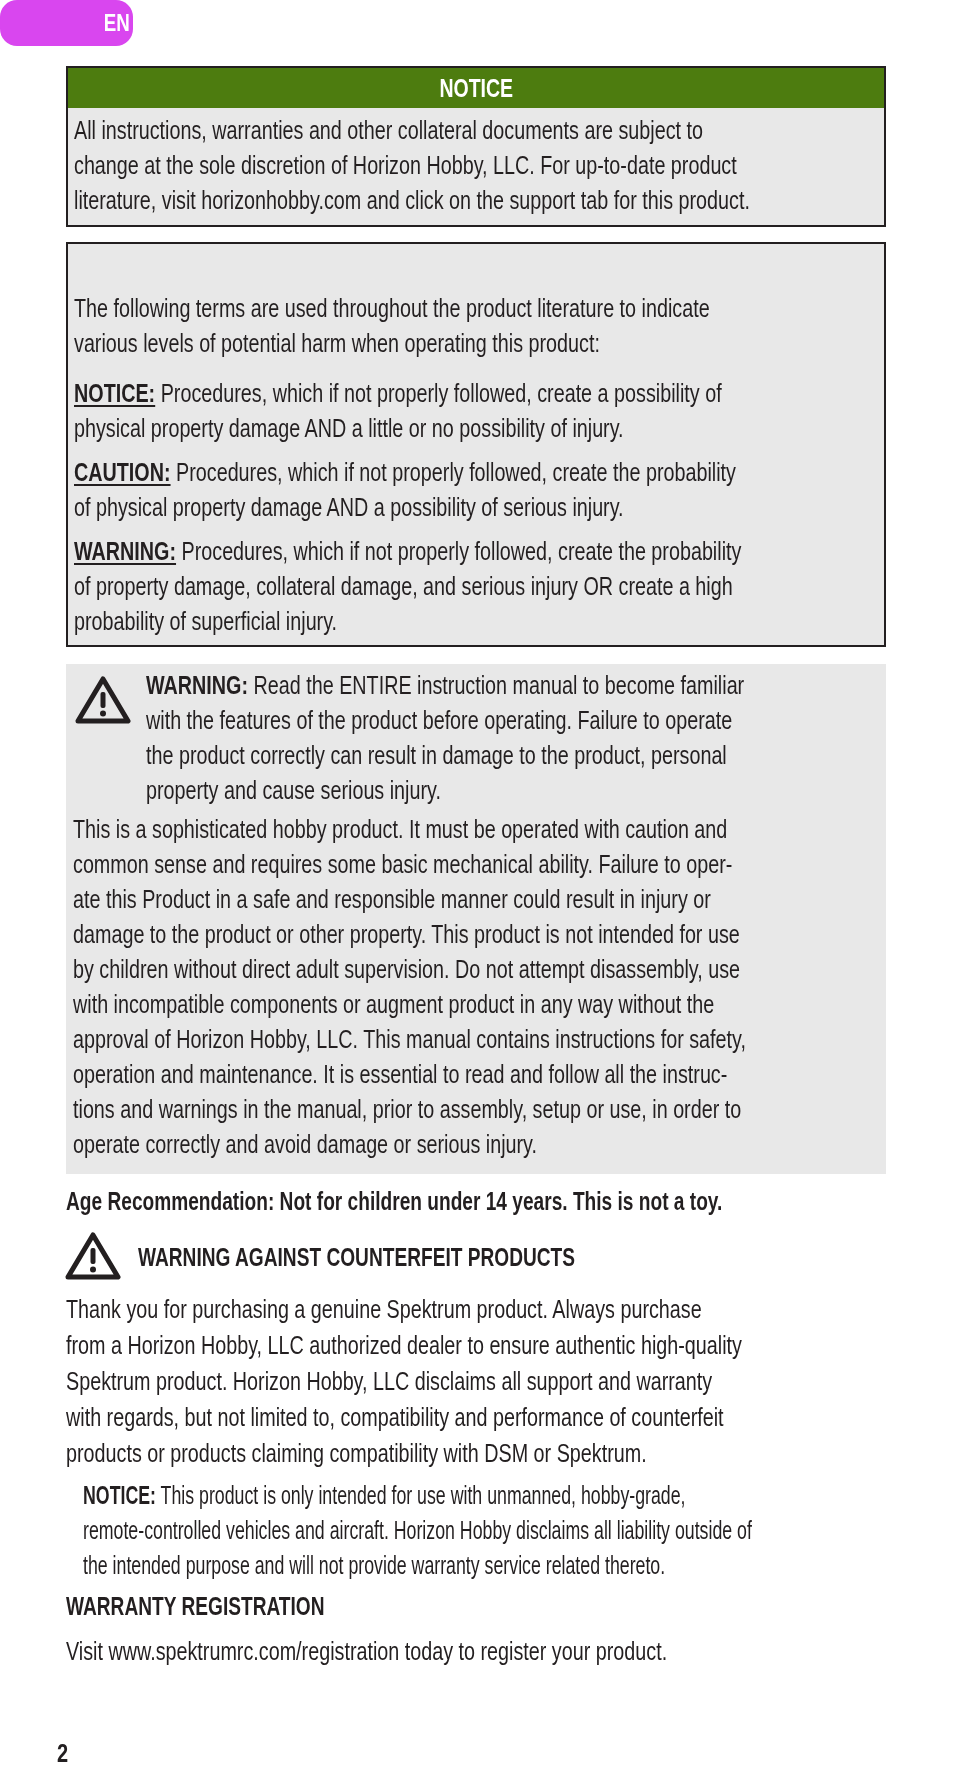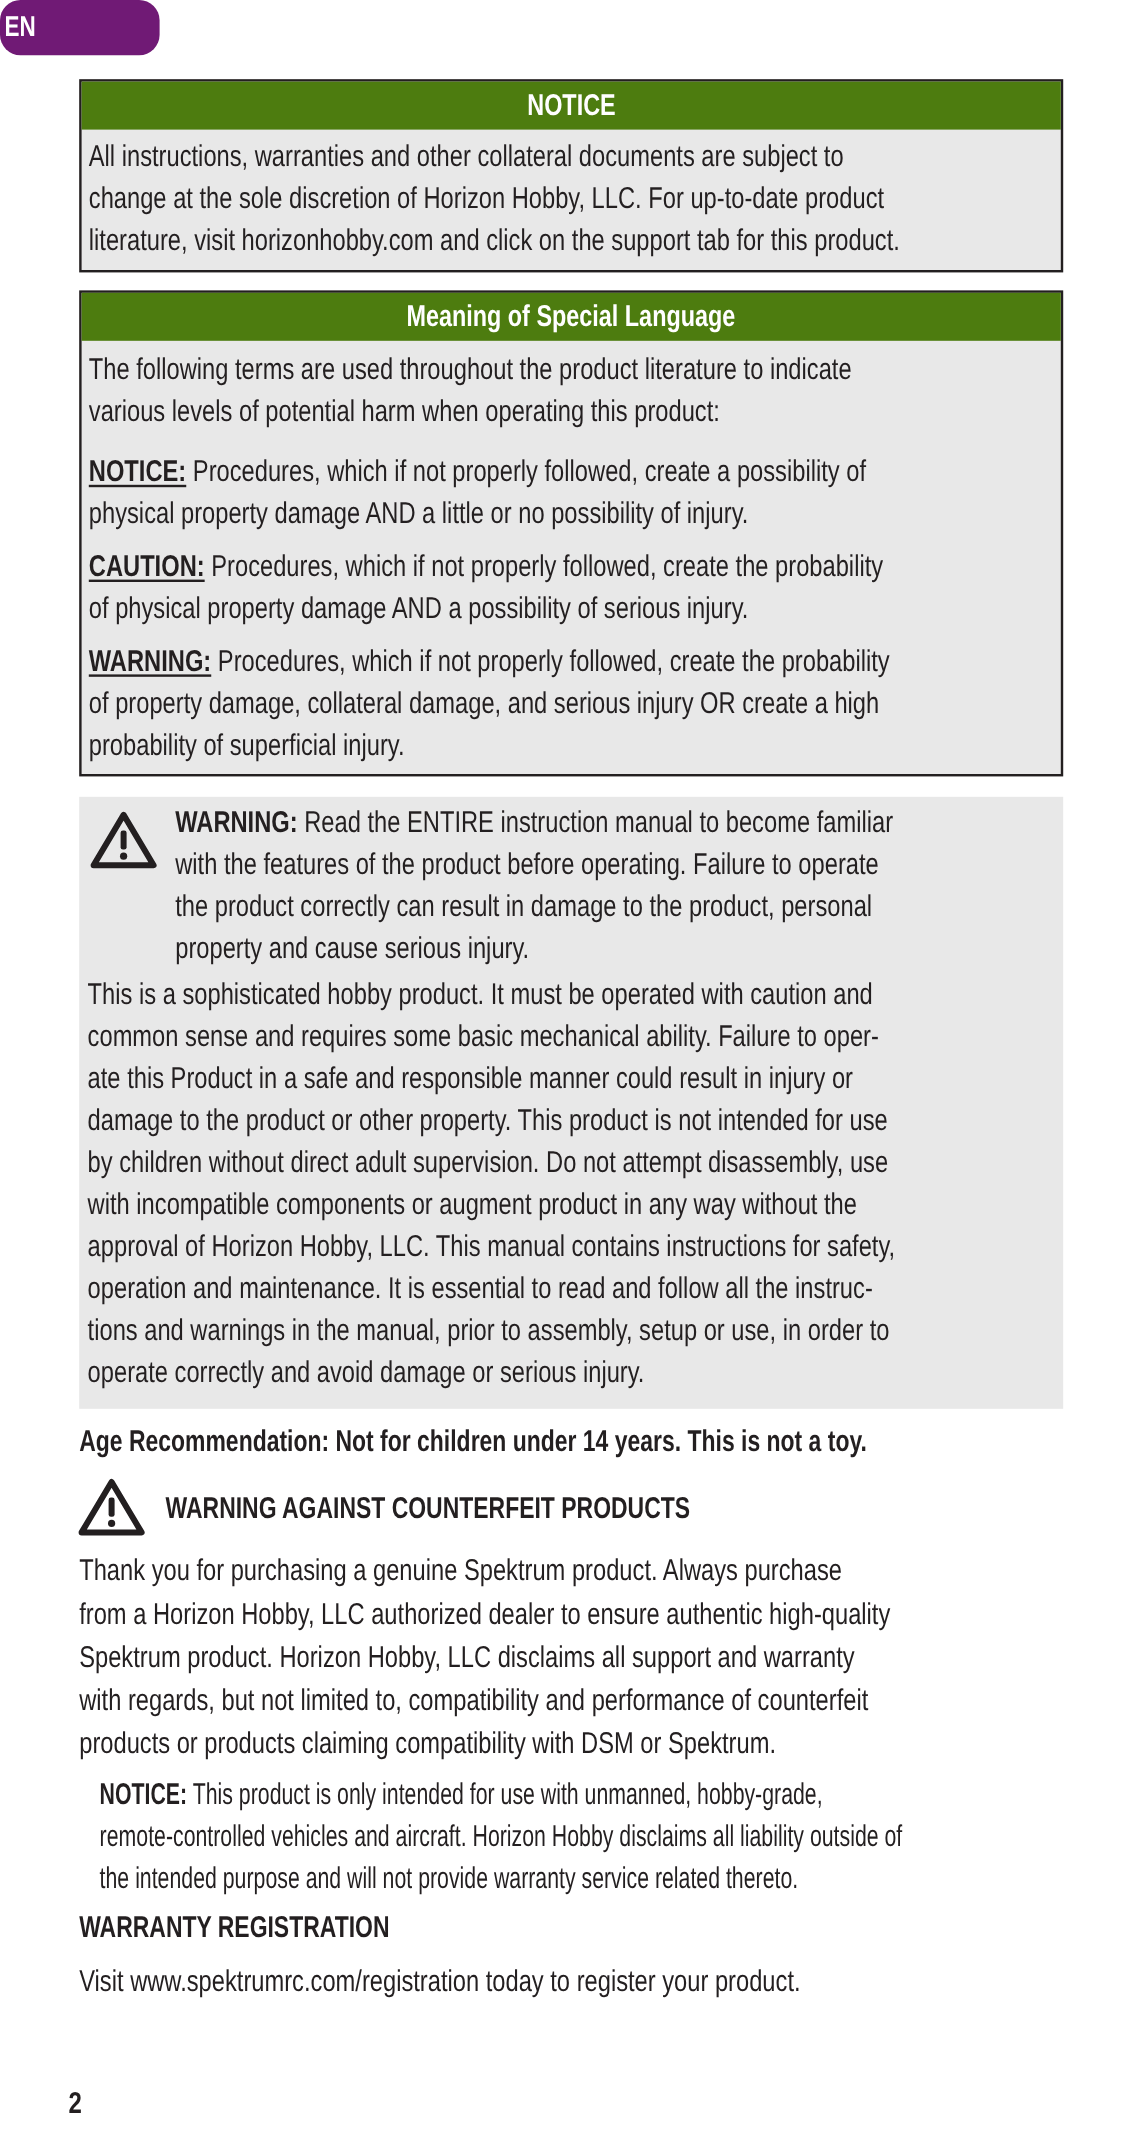--- a/index.html
+++ b/index.html
@@ -1,20 +1,20 @@
 <!DOCTYPE html>
 <html><head>
 <meta charset="utf-8">
 <style>
   html, body { margin:0; padding:0; background:#ffffff; }
   body { width:954px; height:1777px; position:relative; overflow:hidden;
          font-family:"Liberation Sans", sans-serif; color:#231f20; }
   .abs { position:absolute; }
-  .tab-en { left:0; top:0; width:133px; height:46px; background:#701a75; color:#fff;
-            font-weight:bold; font-size:24px; display:flex; align-items:center; justify-content:flex-start;border-radius:17px; }
+  .tab-en { left:0; top:0; width:133px; height:46px; background:#d946ef; color:#fff;
+            font-weight:bold; font-size:24px; display:flex; align-items:center; justify-content:flex-end;border-radius:17px; }
   .tab-en span { display:inline-block; transform:scaleX(0.78); }
   .box { position:absolute; left:66px; width:820px; border:2px solid #231f20; background:#e8e8e8; box-sizing:border-box; }
   .box-head { background:#4d7c0f; color:#fff; font-weight:bold; font-size:25px; text-align:center; }
   .box-head span { display:inline-block; transform:scaleX(0.78); }
   .line { position:absolute; white-space:nowrap; font-size:25px; line-height:30px;
           transform-origin:0 0; transform:scaleX(0.79); }
   .b { font-weight:bold; }
   .u { text-decoration:underline; text-decoration-thickness:2px; text-underline-offset:3px; }
   .gray { position:absolute; left:66px; top:664px; width:820px; height:510px; background:#e8e8e8; }
   .icon svg { display:block; }
@@ -27,21 +27,20 @@
   </div>
 
 <div class="box" style="top:66px;height:161px;">
   <div class="box-head" style="height:40px;line-height:40px;"><span>NOTICE</span></div>
   <div class="line" style="left:6px;top:47px;">All instructions, warranties and other collateral documents are subject to</div>
   <div class="line" style="left:6px;top:82px;">change at the sole discretion of Horizon Hobby, LLC. For up-to-date product</div>
   <div class="line" style="left:6px;top:117px;">literature, visit horizonhobby.com and click on the support tab for this product.</div>
 </div>
 
 <div class="box" style="top:242px;height:405px;">
-  <div class="box-head" style="height:40px;line-height:40px;"><span>Meaning of Special Language</span></div>
   <div class="line" style="left:6px;top:49px;">The following terms are used throughout the product literature to indicate</div>
   <div class="line" style="left:6px;top:84px;">various levels of potential harm when operating this product:</div>
 
   <div class="line" style="left:6px;top:134px;"><span class="b u">NOTICE:</span><span> Procedures, which if not properly followed, create a possibility of</span></div>
   <div class="line" style="left:6px;top:169px;">physical property damage AND a little or no possibility of injury.</div>
 
   <div class="line" style="left:6px;top:213px;"><span class="b u">CAUTION:</span><span> Procedures, which if not properly followed, create the probability</span></div>
   <div class="line" style="left:6px;top:248px;">of physical property damage AND a possibility of serious injury.</div>
 
   <div class="line" style="left:6px;top:292px;"><span class="b u">WARNING:</span><span> Procedures, which if not properly followed, create the probability</span></div>

